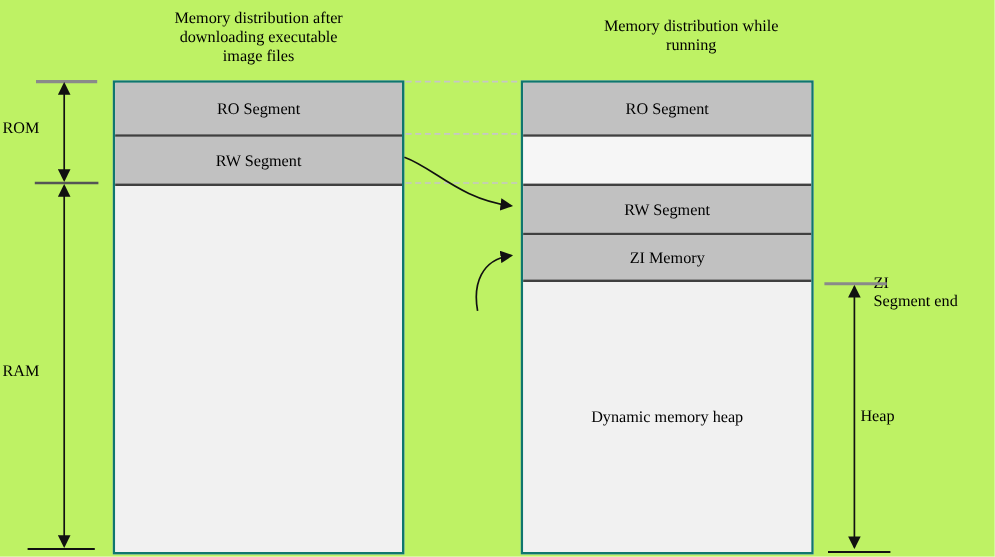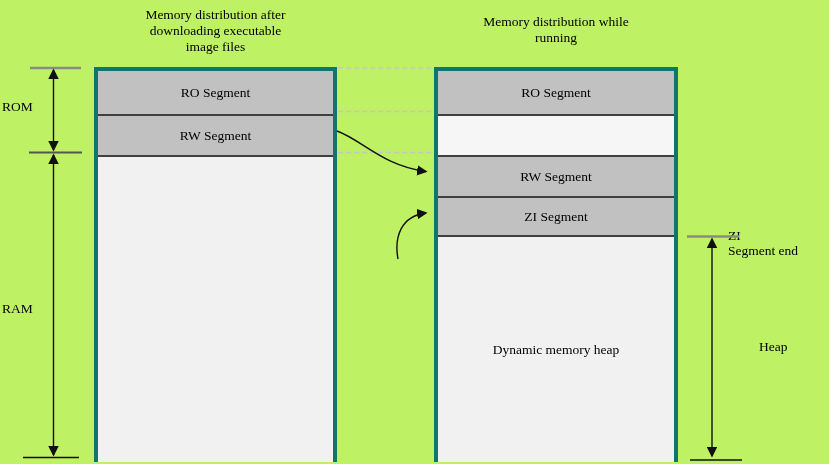--- a/index.html
+++ b/index.html
@@ -12,27 +12,27 @@
     overflow:hidden;
   }
   .title{
     position:absolute;
     text-align:center;
     font-size:13.5px;
     line-height:16px;
     white-space:pre-line;
   }
   #title-left{left:94px;top:7px;width:243px;}
-  #title-right{left:434px;top:14px;width:244px;}
+  #title-right{left:454px;top:14px;width:244px;}
 
   .column{
     position:absolute;
     top:67px;
     height:395px;
-    border:4px solid #0f766e;
+    border:2px solid #0f766e;
     box-sizing:border-box;
     background:#f1f1f1;
   }
   #left-column{left:94px;width:243px;}
   #right-column{left:434px;width:244px;}
 
   .seg{
     box-sizing:border-box;
     display:flex;align-items:center;justify-content:center;
     font-size:13.5px;
@@ -46,21 +46,21 @@
   .dim-label{
     position:absolute;
     font-size:13.5px;
     line-height:15px;
     text-align:left;
     white-space:pre-line;
   }
   #rom-label{left:2px;top:99px;width:52px;}
   #ram-label{left:2px;top:301px;width:52px;}
   #zi-end-label{left:728px;top:228px;width:102px;}
-  #heap-label{left:759px;top:339px;width:62px;}
+  #heap-label{left:717px;top:339px;width:62px;}
 
   #overlay{
     position:absolute;left:0;top:0;width:829px;height:464px;
   }
 </style>
 </head>
 <body>
 
 <div id="canvas">
 
@@ -73,21 +73,21 @@
   <div class="column" id="left-column">
     <div class="seg dark" style="height:45px">RO Segment</div>
     <div class="seg dark" style="height:41px">RW Segment</div>
     <div class="seg light last" style="height:305px"></div>
   </div>
 
   <div class="column" id="right-column">
     <div class="seg dark" style="height:45px">RO Segment</div>
     <div class="seg lighter" style="height:41px"></div>
     <div class="seg dark" style="height:41px">RW Segment</div>
-    <div class="seg dark" style="height:39px">ZI Segment</div>
+    <div class="seg dark" style="height:39px">ZI Memory</div>
     <div class="seg light last" style="height:225px">Dynamic memory heap</div>
   </div>
 
   <div class="dim-label" id="rom-label">ROM</div>
   <div class="dim-label" id="ram-label">RAM</div>
   <div class="dim-label" id="zi-end-label">ZI
 Segment end</div>
   <div class="dim-label" id="heap-label">Heap</div>
 
   <svg id="overlay" viewBox="0 0 829 464" xmlns="http://www.w3.org/2000/svg">

